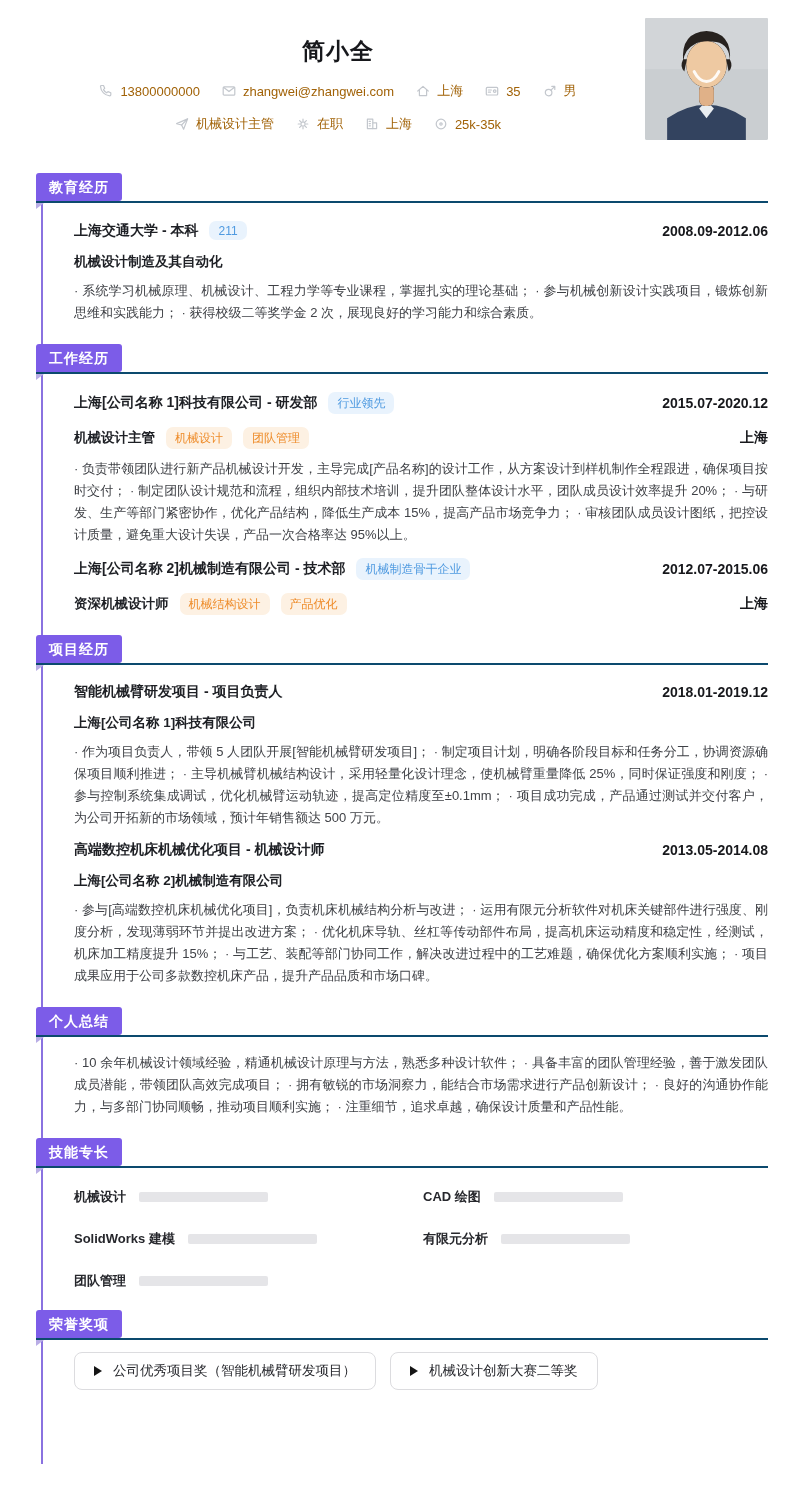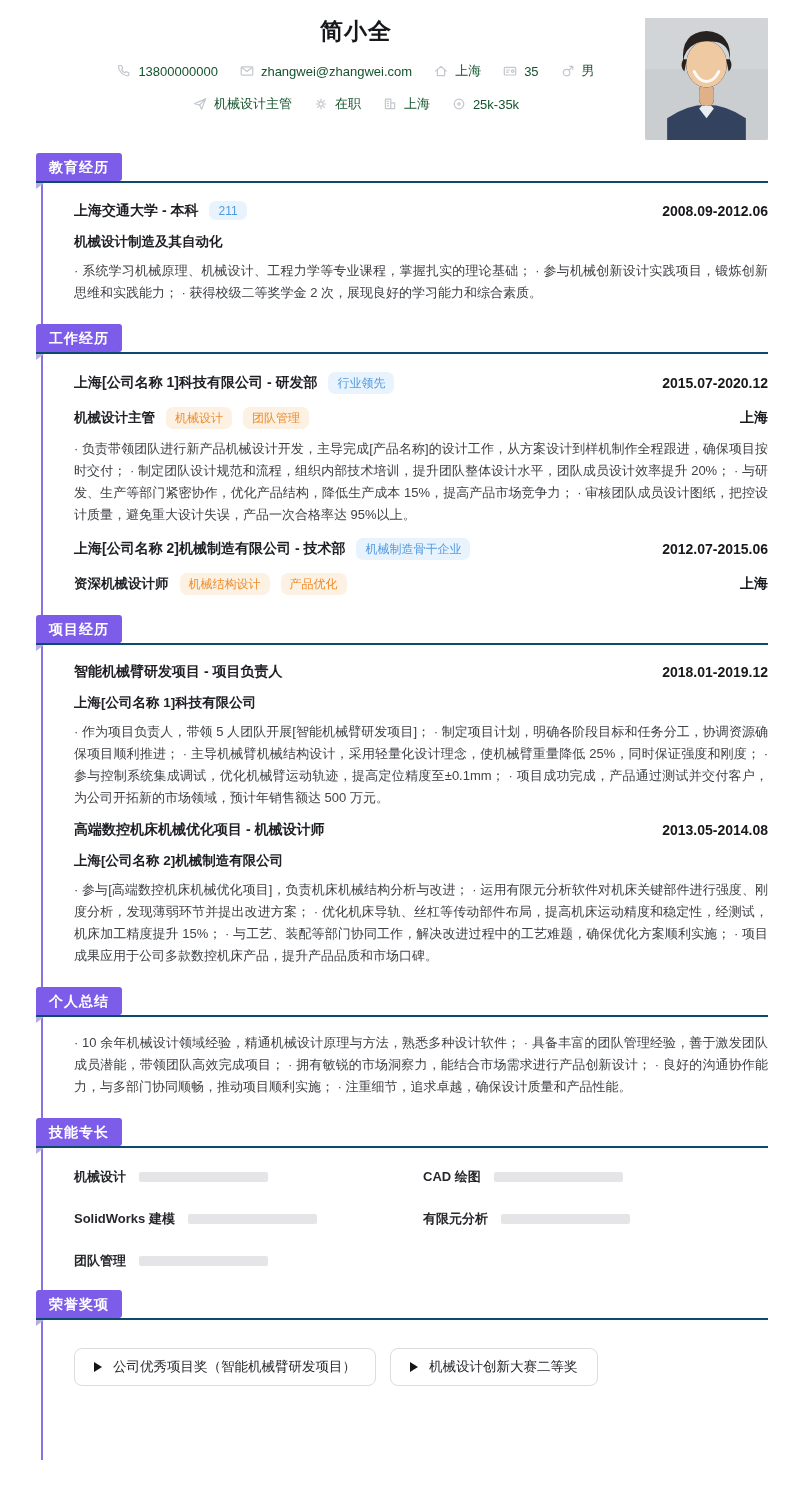--- a/index.html
+++ b/index.html
@@ -3,24 +3,24 @@
 <meta charset="utf-8">
 <style>
   * { margin:0; padding:0; box-sizing:border-box; }
   html,body { background:#fff; }
   body {
     width:794px; min-height:1489px; margin:0 auto;
     font-family:"Liberation Sans","DejaVu Sans",sans-serif;
     color:#3f4146; position:relative;
   }
   
-  .header { position:relative; padding:16px 0 10px;margin-left:18px; }
+  .header { position:relative; padding:36px 0 10px; }
   .header-inner { width:676px; }
   .name { text-align:center; font-size:23px; font-weight:bold; color:#17181c; letter-spacing:1px; }
-  .contact-line { display:flex; justify-content:center; align-items:center; gap:22px; margin-top:15px; font-size:13px; color:#14532d; }
+  .contact-line { display:flex; justify-content:center; align-items:center; gap:22px; margin-top:15px; font-size:13px; color:#a16207; }
   .contact-item { display:flex; align-items:center; gap:7px; }
   .cicon { width:14px; height:14px; display:inline-block; }
   .cicon svg { width:14px; height:14px; stroke:#c3c7cd; fill:none; stroke-width:1.2; stroke-linecap:round; stroke-linejoin:round; }
   .photo { position:absolute; top:18px; right:26px; width:123px; height:122px; border-radius:2px; overflow:hidden; background:#caced1; }
   .photo svg { width:100%; height:100%; display:block; }
   
   .timeline { margin:30px 26px 0 41px; border-left:2px solid #8a72e0; padding-bottom:54px; }
   .section { position:relative; }
   .sec-head { margin-left:-7px; border-bottom:2px solid #0c4a6e; line-height:0; position:relative;text-decoration:underline; }
   .badge { position:relative; display:inline-block; background:#7c5ce8; color:#fff; font-size:14px; font-weight:bold; line-height:18px; padding:5px 13px; border-radius:3px 3px 3px 0; letter-spacing:1px; }
@@ -34,21 +34,21 @@
   .tag-blue { background:#e9f3fd; color:#4f9ae0; }
   .tag-orange { background:#fdf1e3; color:#ee8c2a; }
   .para { font-size:13px; line-height:22px; color:#3f4146; margin-top:9px; text-align:justify; }
   
   .skills-grid { display:grid; grid-template-columns:349px 1fr; row-gap:24px; margin-top:14px; }
   .skill { display:flex; align-items:center; }
   .skill-label { font-size:13px; font-weight:600; color:#26272c; margin-right:13px; white-space:nowrap; }
   .skill-track { width:129px; height:10px; background:#e5e5e8; border-radius:2px; position:relative; overflow:hidden; }
   .skill-fill { height:100%; background:#7c5ce8; clip-path:polygon(0 0,100% 0,calc(100% - 5px) 100%,0 100%); }
   
-  .awards { display:flex; gap:14px; margin-top:22px; }
+  .awards { display:flex; gap:14px; margin-top:6px; }
   .award-chip { display:flex; align-items:center; gap:11px; border:1px solid #dcdcdf; border-radius:8px; padding:9px 19px; font-size:13.5px; color:#26272c; background:#fff; cursor:pointer; }
   .play-icon { width:0; height:0; border-left:8px solid #151515; border-top:5px solid transparent; border-bottom:5px solid transparent; }
 </style>
 </head>
 <body>
 
 <div class="header">
   <div class="header-inner">
     <div class="name">简小全</div>
 

